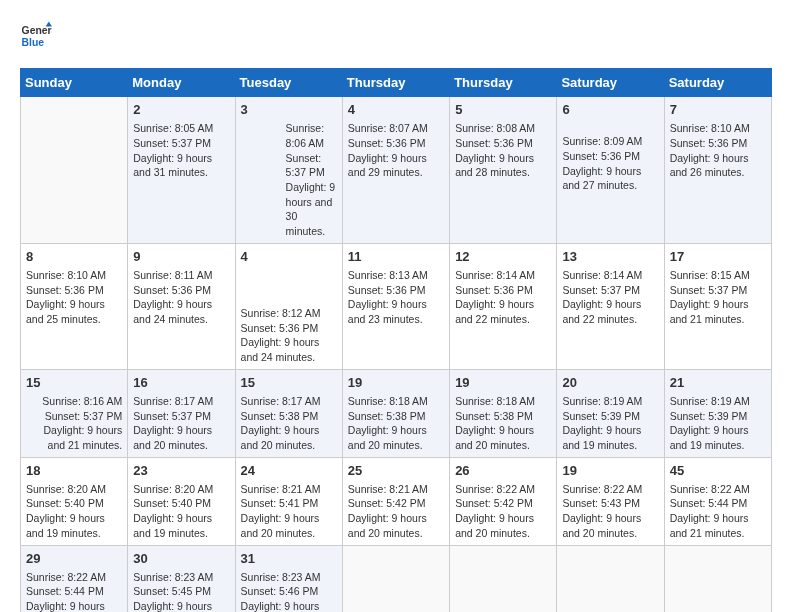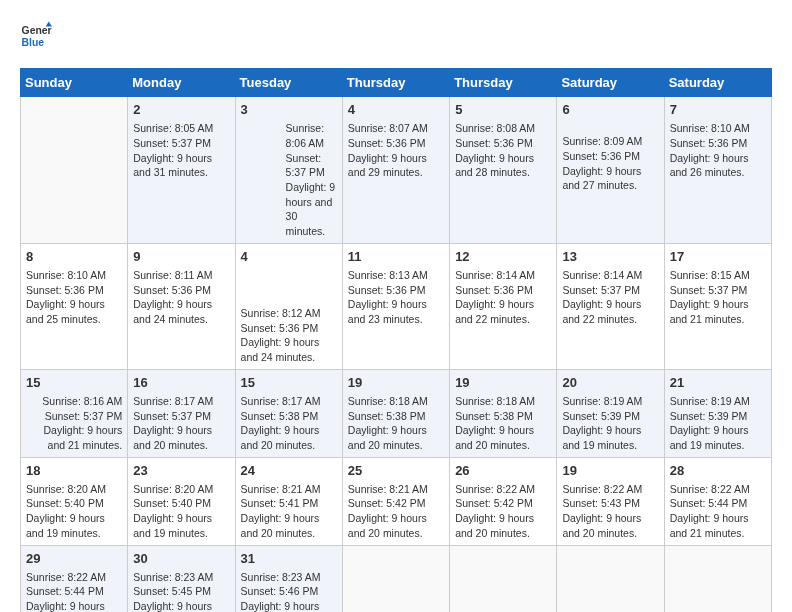--- a/index.html
+++ b/index.html
@@ -269,21 +269,21 @@
 Sunset: 5:42 PM
 Daylight: 9 hours and 20 minutes.</div>
         </td>
         <td>
           <span class="day-num">19</span>
           <div class="day-info" style="white-space: pre-line;">Sunrise: 8:22 AM
 Sunset: 5:43 PM
 Daylight: 9 hours and 20 minutes.</div>
         </td>
         <td>
-          <span class="day-num">28</span>
+          <span class="day-num">45</span>
           <div class="day-info" style="white-space: pre-line;">Sunrise: 8:22 AM
 Sunset: 5:44 PM
 Daylight: 9 hours and 21 minutes.</div>
         </td>
       </tr>
       <tr>
         <td>
           <span class="day-num">29</span>
           <div class="day-info" style="white-space: pre-line;">Sunrise: 8:22 AM
 Sunset: 5:44 PM

